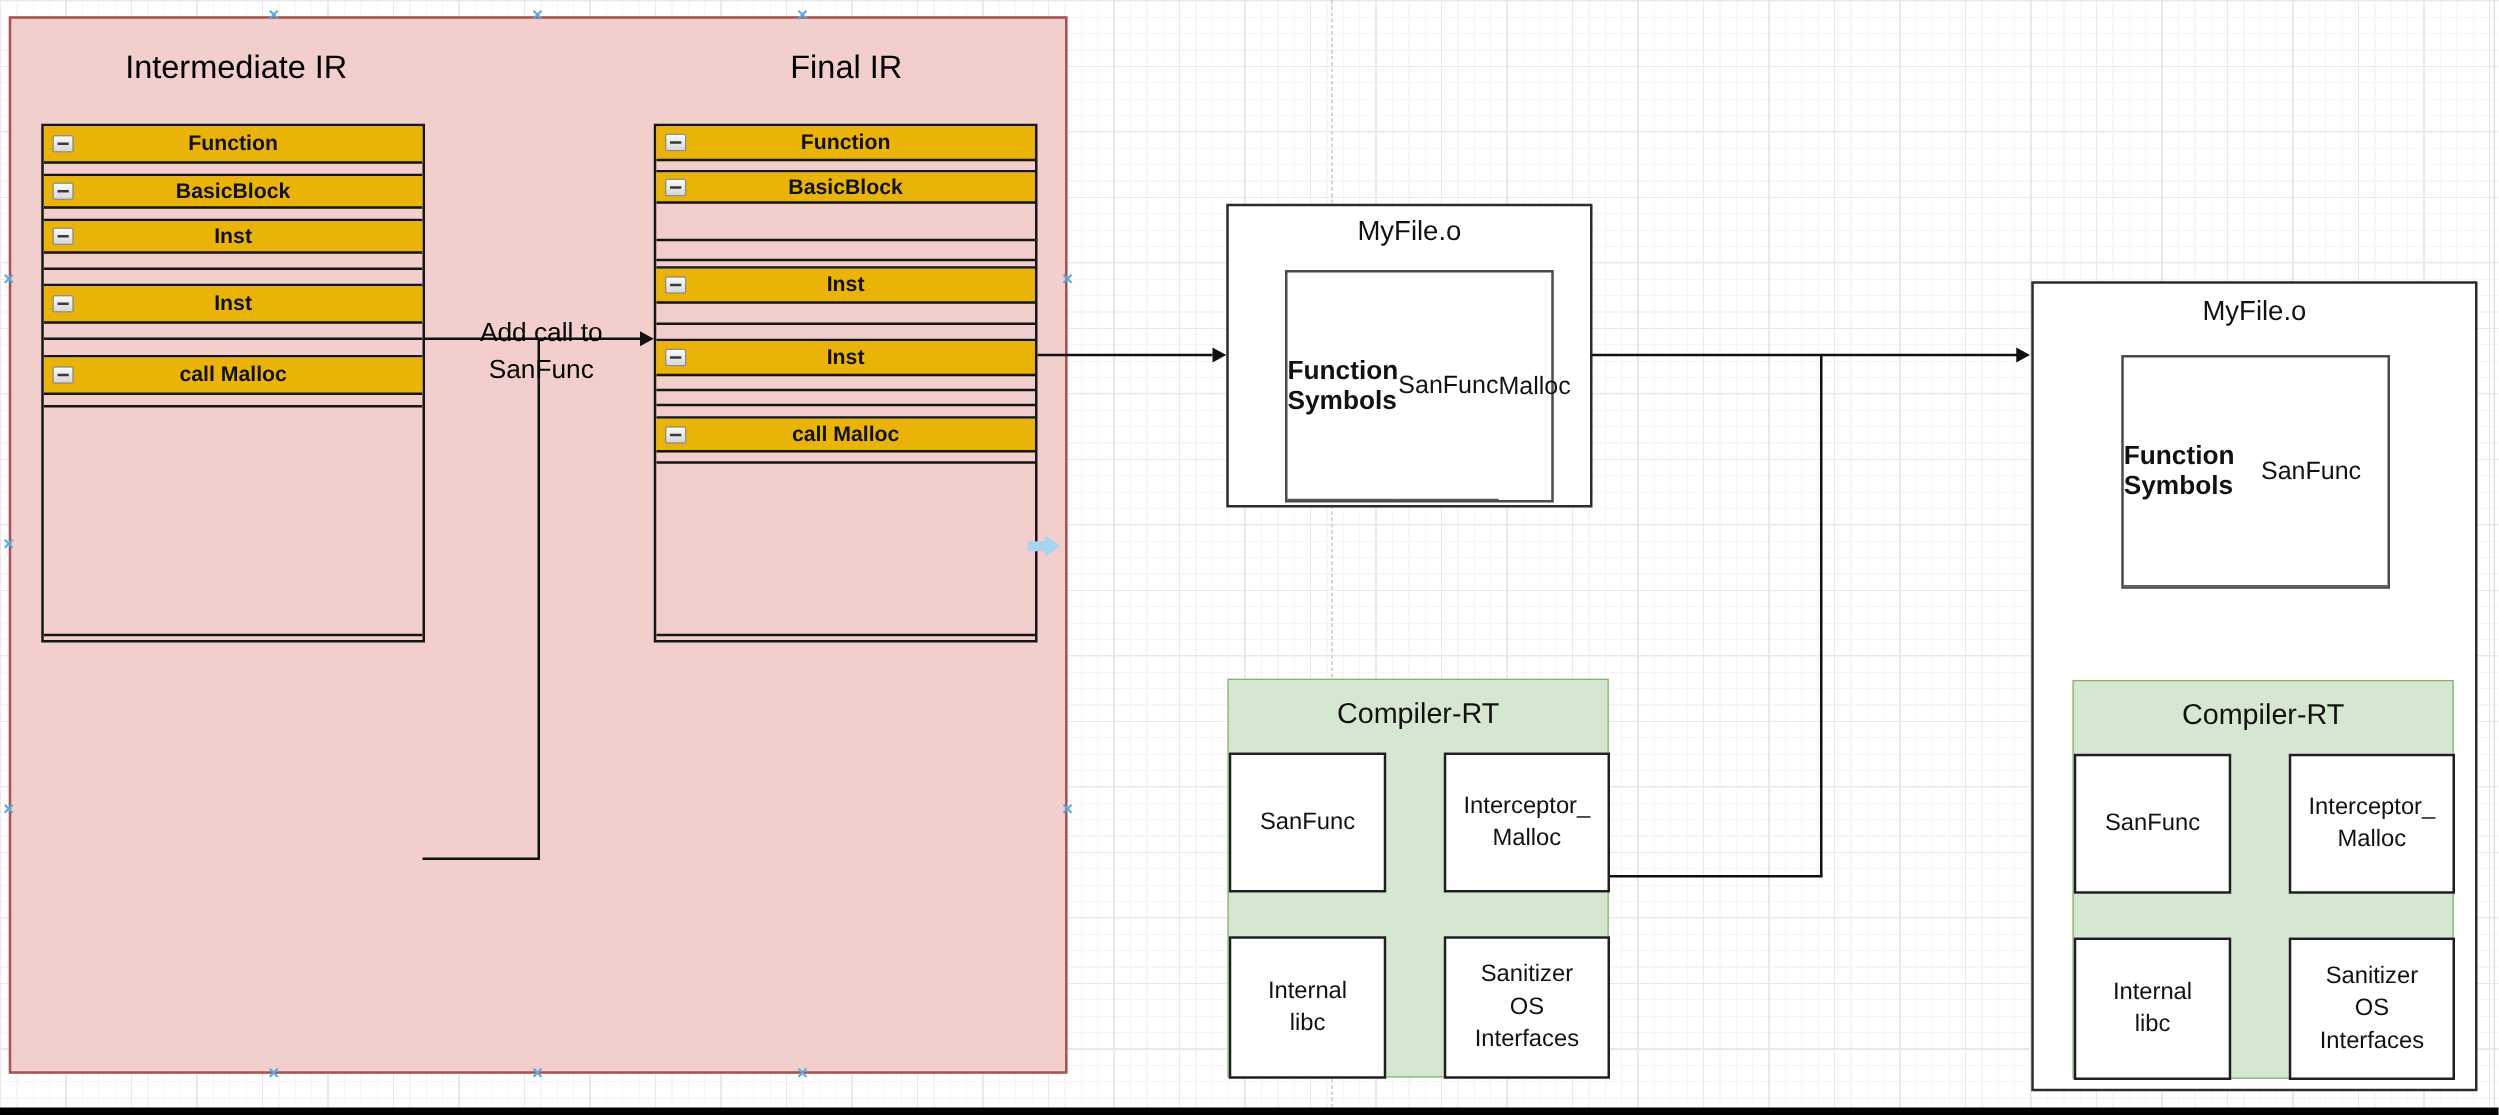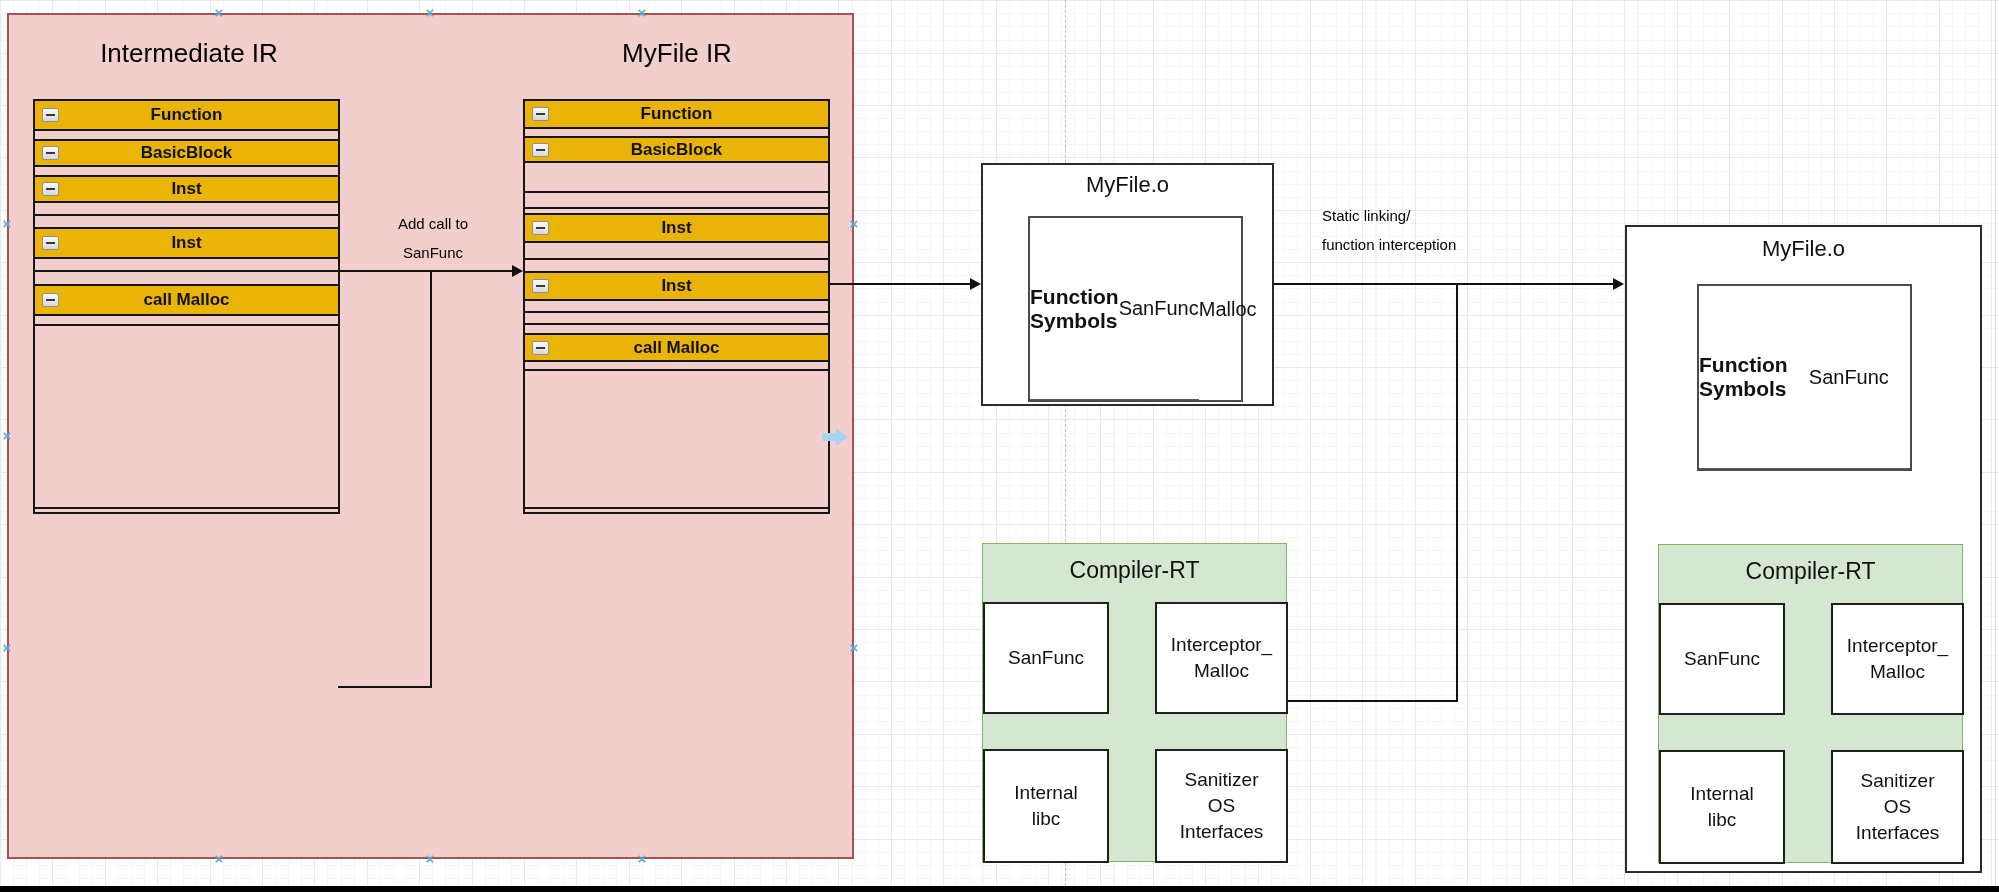--- a/index.html
+++ b/index.html
@@ -52,21 +52,21 @@
   .strow.hdr { font-weight:bold; font-size:21px; }
   .strow.last { border-bottom:none; }
   
   .greenbox { position:absolute; width:305px; height:319px; background:#d6e7d1;
               border:1.5px solid #82b366; }
   .gtitle { position:absolute; left:0; right:0; top:13px; text-align:center; font-size:23px; }
   .gcell { position:absolute; background:#fff; border:2px solid #1f1f1f;
            display:flex; flex-direction:column; align-items:center; justify-content:center;
            text-align:center; font-size:19px; line-height:26px; }
   
-  .edgelabel { position:absolute; font-size:15px; line-height:29px; color:#000; }
+  .edgelabel { position:absolute; font-size:21px; line-height:29px; color:#000;margin-top:43px; }
   
   .dashguide { position:absolute; width:0; border-left:1px dashed #bdbdbd; }
   .pageline  { position:absolute; width:0; border-left:1px solid #d9d9d9; }
   .xmark { position:absolute; width:14px; height:14px; margin-left:-7px; margin-top:-7px;
            color:#58aadd; font-size:15px; font-weight:bold; line-height:14px;
            text-align:center; }
   .dirbar { position:absolute; background:#a8d4ef; }
   .dirtri { position:absolute; width:0; height:0;
             border-top:9px solid transparent; border-bottom:9px solid transparent;
             border-left:12px solid #a8d4ef; }
@@ -76,21 +76,21 @@
 <body>
 
 <div id="canvas">
 
   <div class="dashguide" style="left:1065px; top:0; height:886px;"></div>
   <div class="pageline" style="left:1995px; top:0; height:886px;"></div>
 
   <div class="pinkpanel"></div>
 
   <div class="paneltitle" style="left:39px; top:38px;">Intermediate IR</div>
-  <div class="paneltitle" style="left:527px; top:38px;">MyFile IR</div>
+  <div class="paneltitle" style="left:527px; top:38px;">Final IR</div>
 
   <div class="irlist" style="left:33px; top:99px;">
     <div class="lrow" style="height:30px;">
       <span class="mi"></span>
       <span class="lbl">Function</span>
     </div>
     <div class="lgap" style="height:10px;"></div>
     <div class="lrow" style="height:26px;">
       <span class="mi"></span>
       <span class="lbl">BasicBlock</span>
@@ -173,24 +173,20 @@
       <div class="strow last" style="flex:1;">Malloc</div>
     </div>
   </div>
 
   <div class="hl" style="left:1273px; top:283px; width:341px;"></div>
   <div class="ah" style="left:1613px; top:278px;"></div>
 
   <div class="vl" style="left:1456px; top:284px; height:417px;"></div>
   <div class="hl" style="left:1287px; top:700px; width:171px;"></div>
 
-  <div class="edgelabel" style="left:1322px; top:201px; width:330px;">
-    <div>Static linking/</div>
-    <div>function interception</div>
-  </div>
 
   <div class="greenbox" style="left:982px; top:543px;">
     <div class="gtitle">Compiler-RT</div>
     <div class="gcell" style="left:0; top:58px; width:126px; height:112px;">
       <div>SanFunc</div>
     </div>
     <div class="gcell" style="left:172px; top:58px; width:133px; height:112px;">
       <div>Interceptor_</div>
       <div>Malloc</div>
     </div>

